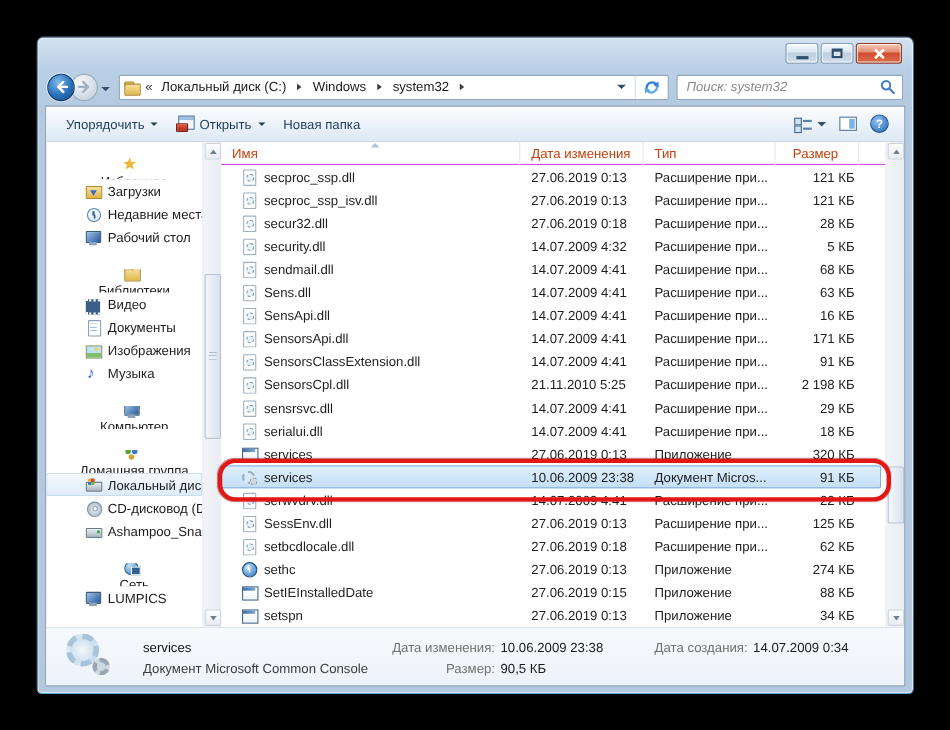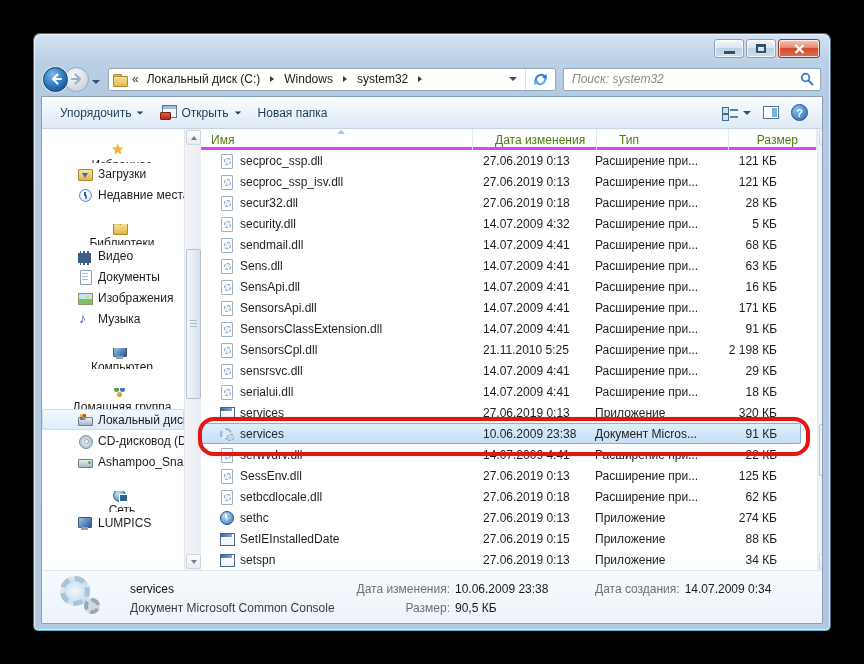--- a/index.html
+++ b/index.html
@@ -52,21 +52,21 @@
   .crumbs { display:flex; align-items:center; height:100%; }
   .crumb-wrap { display:flex; align-items:center; height:100%; }
   .crumb { padding:0 2px; }
   .crumb-sep { width:0; height:0; border-top:3.5px solid transparent;
     border-bottom:3.5px solid transparent; border-left:4.5px solid #3a3a3a;
     display:inline-block; margin:0 8px; }
   .addr-right { margin-left:auto; display:flex; align-items:center; height:100%; }
   .addr-drop { padding:0 8px; height:100%; display:flex; align-items:center; }
   .addr-refresh { border-left:1px solid #d7e1ea; padding:0 7px; height:100%;
     display:flex; align-items:center; }
-  .searchbox { width:258px; height:23px; background:#fff; border:1px solid #93a8bd;
+  .searchbox { width:206px; height:23px; background:#fff; border:1px solid #93a8bd;
     border-radius:2px; margin-left:7px; flex:none; display:flex; align-items:center;
     padding:0 6px 0 8px; }
   .search-text { font-size:12px; font-style:italic; color:#8a8a8a; flex:1; }
 
   
   .client { flex:1; display:flex; flex-direction:column; border:1px solid #8aa0b6;
     border-radius:1px; background:#fff; overflow:hidden; }
 
   
   .toolbar { height:32px; flex:none; display:flex; align-items:center;
@@ -178,22 +178,22 @@
   .scroll-thumb { position:absolute; left:1px; width:15px; border:1px solid #b4c2d4;
     border-radius:2px; background:linear-gradient(90deg,#f4f7fa,#d8e1ec); }
   .side-vscroll .scroll-thumb { top:120px; height:150px; }
   .side-vscroll .scroll-thumb::after { content:""; position:absolute; left:3px; top:50%;
     margin-top:-4px; width:7px; height:7px;
     background:repeating-linear-gradient(#aebdcd 0 1px,transparent 1px 3px); }
   .list-vscroll .scroll-thumb { top:295px; height:52px; }
 
   
   .listpane { flex:1; display:flex; flex-direction:column; overflow:visible; position:relative; }
-  .lheader { height:21px; flex:none; display:flex; font-size:12px; color:#4d7c0f;
-    border-bottom:3px solid #d946ef; position:relative;gap:12px; }
+  .lheader { height:21px; flex:none; display:flex; font-size:12px; color:#c2410c;
+    border-bottom:1px solid #d946ef; position:relative; }
   .hcell { display:flex; align-items:center; border-right:1px solid #dfe9f3; height:21px;
     padding-left:10px; position:relative; }
   .hcell.h-name { width:272px; padding-left:10px; }
   .hcell.h-date { width:112px; }
   .hcell.h-type { width:120px; }
   .hcell.h-size { width:76px; justify-content:flex-end; padding-right:18px; }
   .sort-up { position:absolute; left:136px; top:1px; width:0; height:0;
     border-left:4px solid transparent; border-right:4px solid transparent;
     border-bottom:4px solid #a9c6e0; }
 
@@ -364,20 +364,24 @@
             <span>Избранное</span>
           </div>
           <div class="side-item child">
             <span class="si icon-downloads"></span>
             <span>Загрузки</span>
           </div>
           <div class="side-item child">
             <span class="si icon-recent"></span>
             <span>Недавние места</span>
           </div>
+          <div class="side-item child">
+            <span class="si icon-desktop"></span>
+            <span>Рабочий стол</span>
+          </div>
           <div class="side-item gap root">
             <span class="si icon-libraries"></span>
             <span>Библиотеки</span>
           </div>
           <div class="side-item child">
             <span class="si icon-video"></span>
             <span>Видео</span>
           </div>
           <div class="side-item child">
             <span class="si icon-documents"></span>

